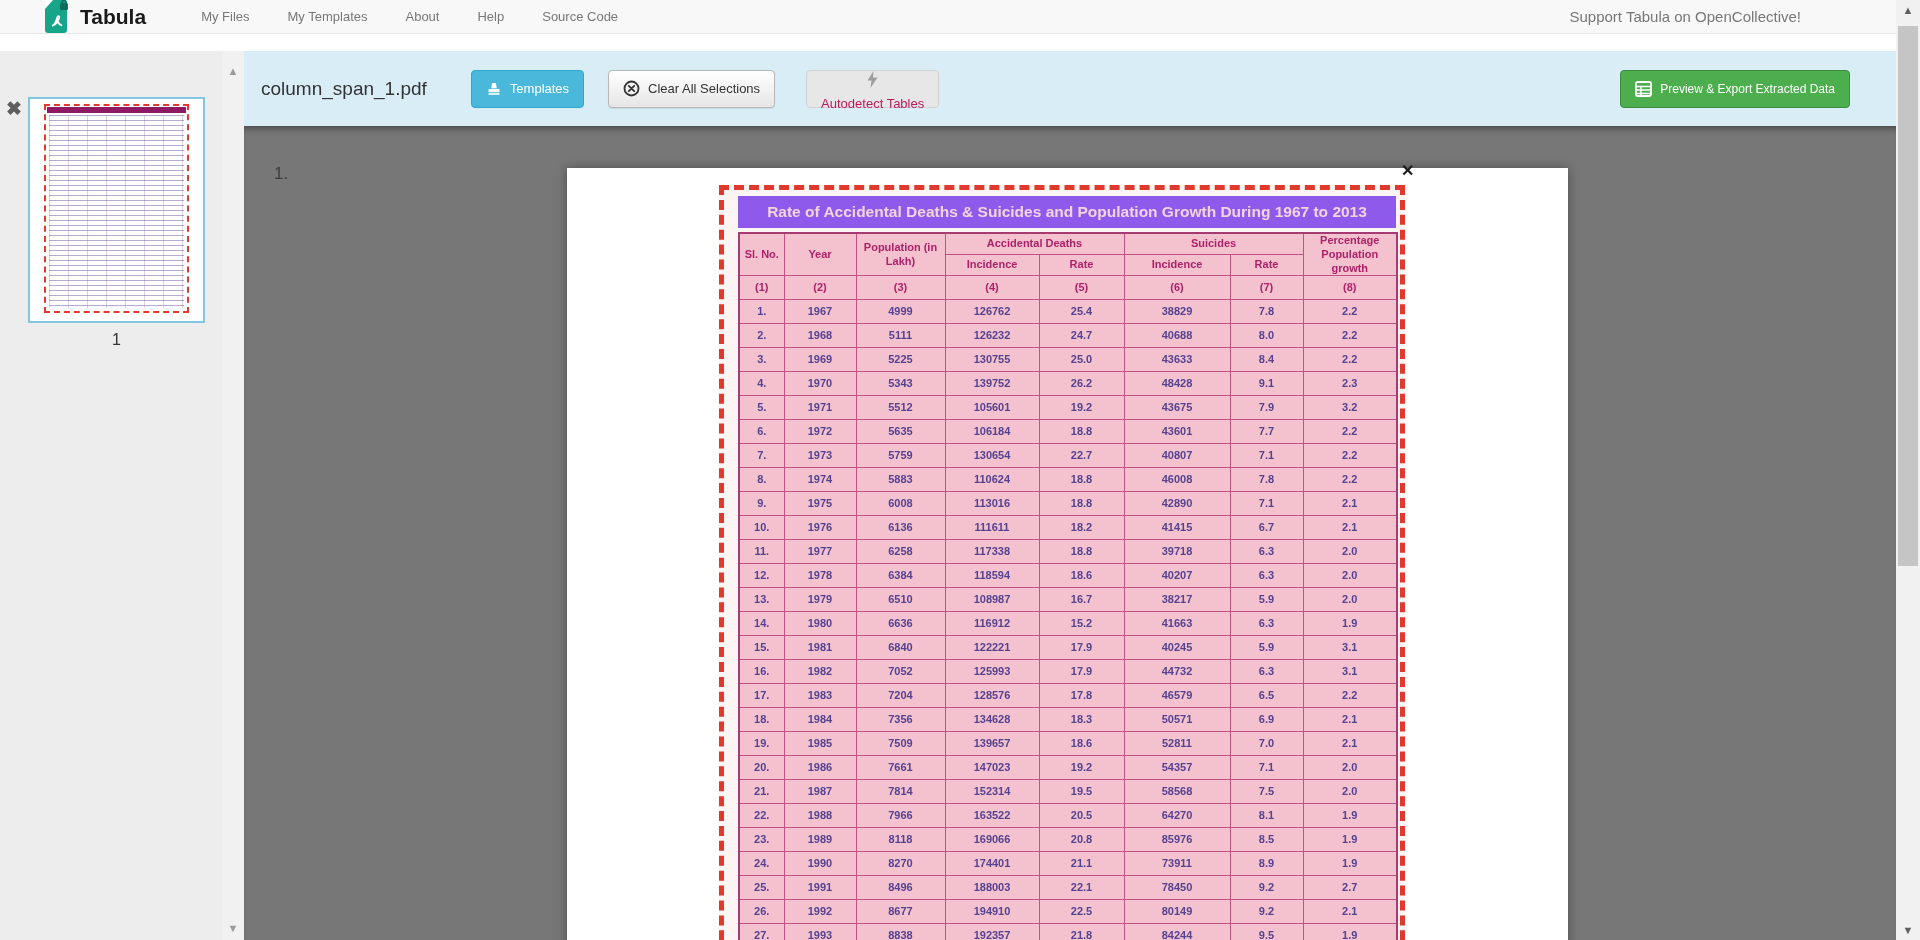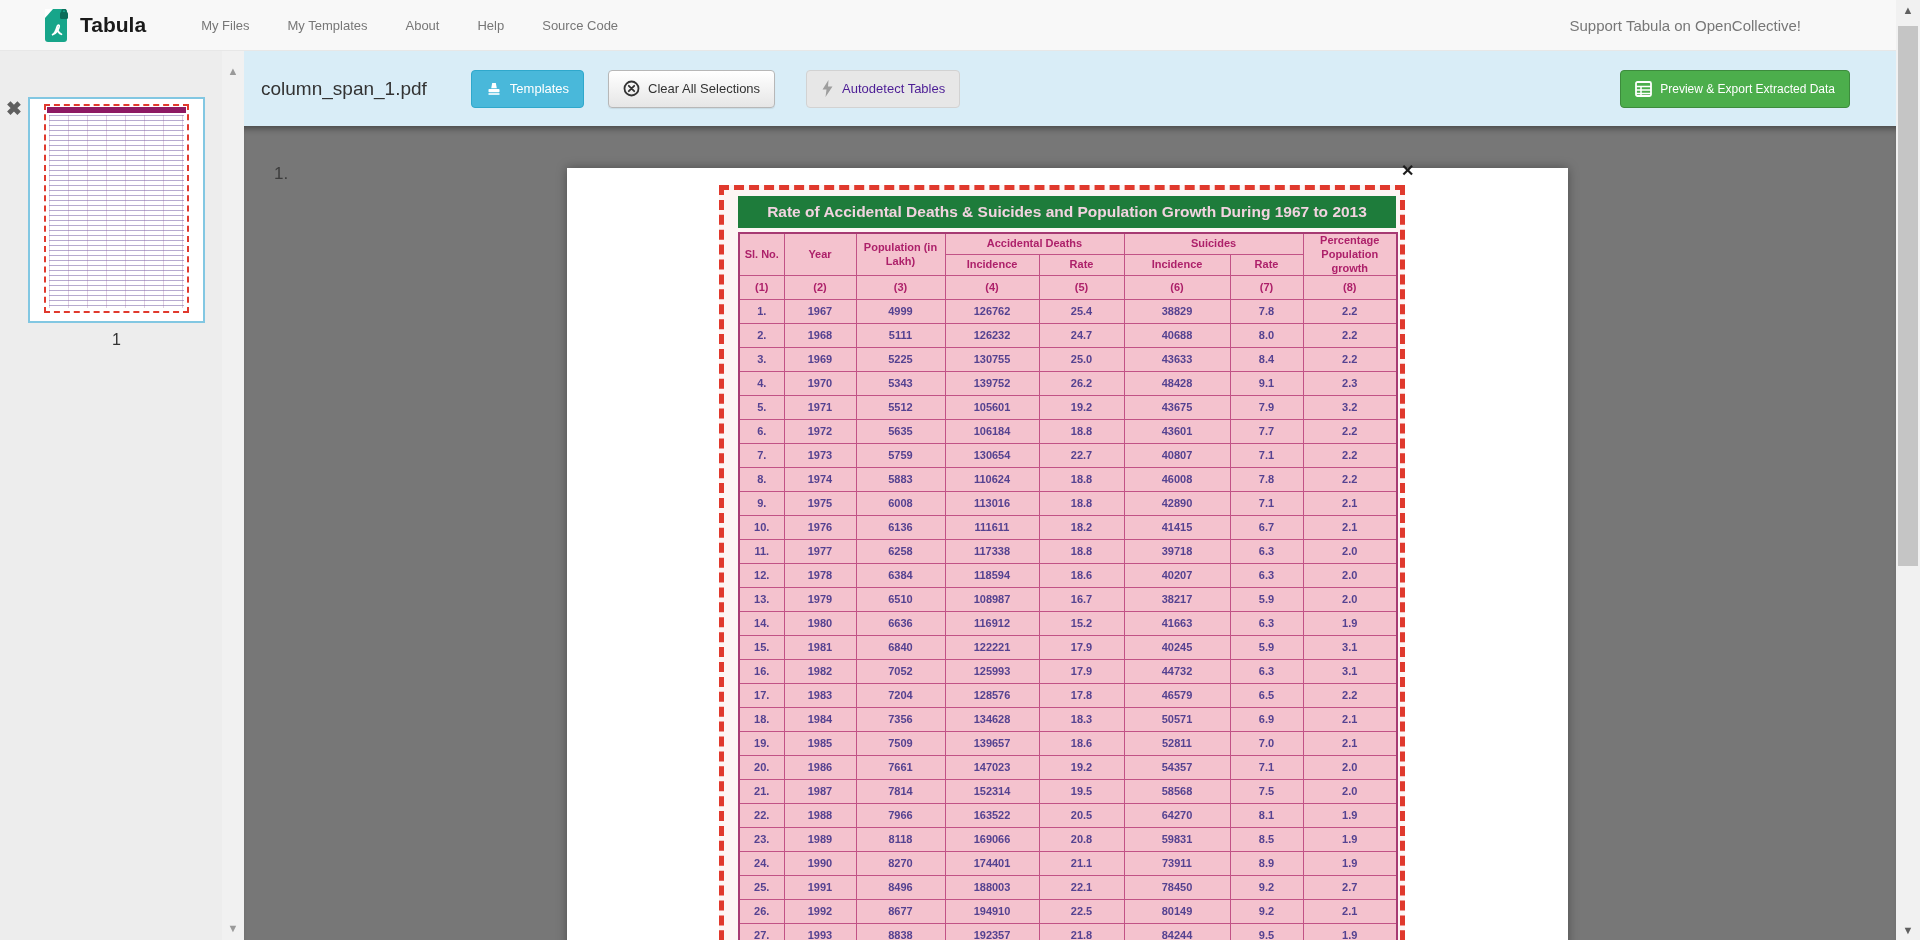--- a/index.html
+++ b/index.html
@@ -1,32 +1,32 @@
 <!DOCTYPE html>
 <html><head>
 <meta charset="utf-8">
 <style>
   * { margin:0; padding:0; box-sizing:border-box; }
   html,body { width:1920px; height:940px; overflow:hidden; font-family:"Liberation Sans",sans-serif; background:#fff; }
 
   
-  .navbar { position:absolute; left:0; top:0; width:1896px; height:51px; background:#f8f8f8; border-bottom:1px solid #e7e7e7; display:flex; align-items:center; z-index:5; }
+  .navbar { position:absolute; left:0; top:0; width:1896px; height:34px; background:#f8f8f8; border-bottom:1px solid #e7e7e7; display:flex; align-items:center; z-index:5; }
   .brand { display:flex; align-items:center; margin-left:44px; gap:9px; cursor:pointer; }
   .brand-name { font-size:21px; font-weight:bold; color:#1a1a1a; }
   .nav-links { display:flex; margin-left:36px; }
   .nav-link { font-size:13px; color:#777; padding:0 19px; cursor:pointer; line-height:51px; }
   .support { margin-left:auto; margin-right:95px; font-size:15px; color:#777; cursor:pointer; }
 
   
   .toolbar { position:absolute; left:244px; top:51px; width:1652px; height:75px; background:#d9edf7; display:flex; align-items:center; z-index:4; }
   .filename { font-size:19px; color:#333; margin-left:17px; margin-right:44px; }
   .btn { height:38px; display:inline-flex; align-items:center; gap:8px; padding:0 14px; font-size:13px; border-radius:4px; border:1px solid transparent; cursor:pointer; font-family:inherit; white-space:nowrap; }
   .btn-info { background:#49b8da; border-color:#2fa8cc; color:#fff; }
   .btn-default { background:linear-gradient(#ffffff,#e6e6e6); border-color:#b7b7b7; color:#333; margin-left:24px; box-shadow:0 1px 1px rgba(0,0,0,.08); }
-  .btn-disabled { background:#e7e7e7; border-color:#d2d2d2; color:#4c1d95; margin-left:31px; cursor:default; }
+  .btn-disabled { background:#e7e7e7; border-color:#d2d2d2; color:#be185d; margin-left:31px; cursor:default;flex-direction:column; }
   .btn-success { background:#4cae4c; border-color:#3d8b3d; color:#fff; margin-left:auto; margin-right:46px; font-size:12px; }
 
   
   .sidebar { position:absolute; left:0; top:51px; width:222px; height:889px; background:#ededed; }
   .side-strip { position:absolute; left:222px; top:51px; width:22px; height:889px; background:#f1f1f1; }
   .strip-arrow { position:absolute; left:0; width:22px; text-align:center; color:#9a9a9a; font-size:11px; cursor:pointer; }
   .thumb-close { position:absolute; left:6px; top:48px; font-size:19px; font-weight:bold; color:#5f5f5f; cursor:pointer; line-height:1; }
   .thumb-box { position:absolute; left:28px; top:46px; width:177px; height:226px; background:#fff; border:2px solid #82c7e2; cursor:pointer; }
   .thumb-mini { position:absolute; left:14px; right:14px; top:5px; bottom:8px; border:2px dashed #e0392d; }
   .thumb-title { height:6px; background:#8e1a63; margin:1px; }
@@ -34,21 +34,21 @@
     background:
       repeating-linear-gradient(90deg, rgba(150,100,160,.30) 0 1px, transparent 1px 19px),
       repeating-linear-gradient(180deg, rgba(110,85,160,.50) 0 1px, transparent 1px 5px); }
   .thumb-label { position:absolute; left:28px; top:280px; width:177px; text-align:center; font-size:16px; color:#333; }
 
   
   .canvas { position:absolute; left:244px; top:126px; width:1652px; height:814px; background:#777; overflow:hidden; box-shadow:inset 0 7px 7px -5px rgba(0,0,0,.45); }
   .page-marker { position:absolute; left:30px; top:38px; font-size:17px; color:#3c3c3c; }
   .pdf-page { position:absolute; left:323px; top:42px; width:1001px; height:900px; background:#fff; box-shadow:0 0 10px rgba(0,0,0,.35); }
 
-  .pdf-title { position:absolute; left:171px; top:28px; width:658px; height:32px; background:#15803d; color:#f4dcea; font-weight:bold; font-size:15.5px; display:flex; align-items:center; justify-content:center; }
+  .pdf-title { position:absolute; left:171px; top:28px; width:658px; height:32px; background:#8b5cf6; color:#f4dcea; font-weight:bold; font-size:15.5px; display:flex; align-items:center; justify-content:center; }
   table.pdf-table { position:absolute; left:171px; top:64px; width:658px; border-collapse:collapse; table-layout:fixed; background:#f6cad7; font-size:11px; }
   .pdf-table th, .pdf-table td { border:1px solid #c0548c; text-align:center; vertical-align:middle; padding:0; line-height:1.25; }
   .pdf-table { border:2px solid #a43a78; }
   .pdf-table thead th { color:#ab1f6e; font-weight:bold; height:20px; }
   .pdf-table tr.colnum td { color:#ab1f6e; font-weight:bold; height:24px; }
   .pdf-table tbody tr.datarow td { color:#4e4397; font-weight:600; height:24px; }
 
   
   .selection { position:absolute; left:152px; top:17px; width:686px; height:800px; border:5px dashed #e0392d; background:rgba(224,57,45,.05); cursor:move; }
   .sel-close { position:absolute; left:834px; top:-5px; font-size:16px; font-weight:bold; color:#1c1c1c; cursor:pointer; line-height:1; }
@@ -406,21 +406,21 @@
             <td>64270</td>
             <td>8.1</td>
             <td>1.9</td>
           </tr>
           <tr class="datarow">
             <td>23.</td>
             <td>1989</td>
             <td>8118</td>
             <td>169066</td>
             <td>20.8</td>
-            <td>59831</td>
+            <td>85976</td>
             <td>8.5</td>
             <td>1.9</td>
           </tr>
           <tr class="datarow">
             <td>24.</td>
             <td>1990</td>
             <td>8270</td>
             <td>174401</td>
             <td>21.1</td>
             <td>73911</td>

